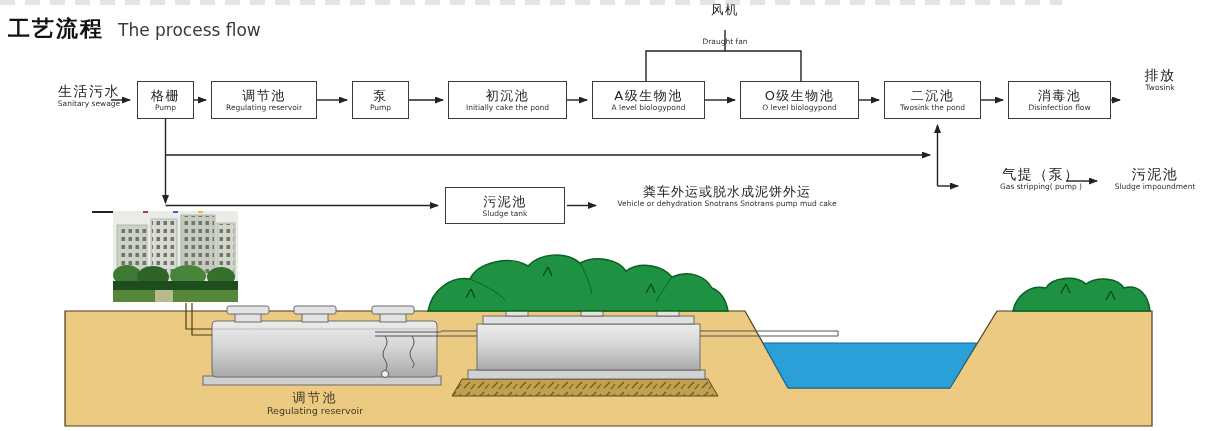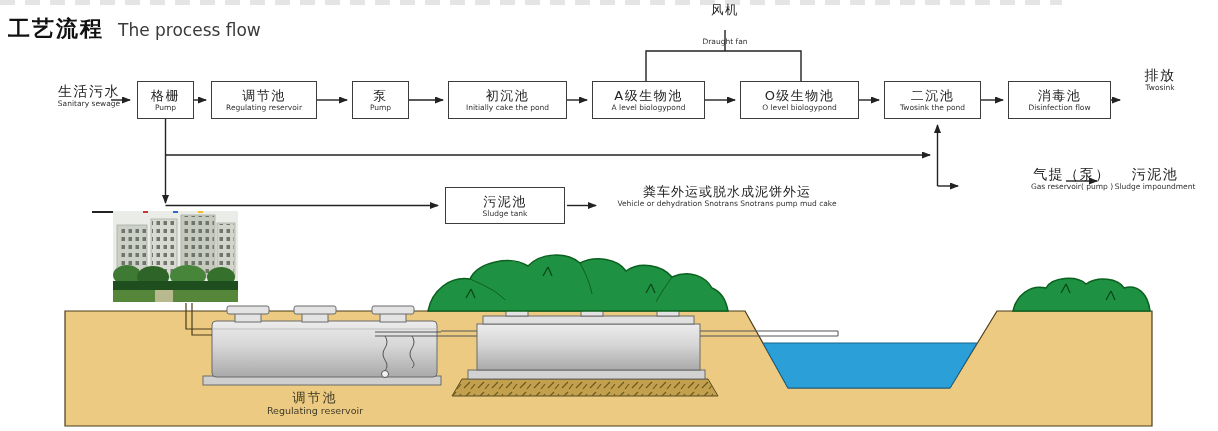--- a/index.html
+++ b/index.html
@@ -205,23 +205,23 @@
   <div class="abs fbox" style="left:445px;top:187px;width:120px;height:37px;">
     <span class="cn">污泥池</span>
     <span class="en">Sludge tank</span>
   </div>
 
   <div class="abs plain" style="left:587px;top:184px;width:280px;">
     <span class="cn" style="font-size:13px;letter-spacing:1px;">粪车外运或脱水成泥饼外运</span>
     <span class="en">Vehicle or dehydration Snotrans Snotrans pump mud cake</span>
   </div>
 
-  <div class="abs plain" style="left:1008px;top:167px;width:128px;text-align:right;">
+  <div class="abs plain" style="left:977px;top:167px;width:128px;text-align:right;">
     <span class="cn">气提（泵）</span>
-    <span class="en">Gas reservoir( pump )</span>
+    <span class="en">Gas stripping( pump )</span>
   </div>
 
   <div class="abs plain" style="left:1100px;top:167px;width:110px;">
     <span class="cn">污泥池</span>
     <span class="en">Sludge impoundment</span>
   </div>
 
   <div class="abs photo">
     <svg width="125" height="91" viewBox="0 0 125 91">
       <defs>

